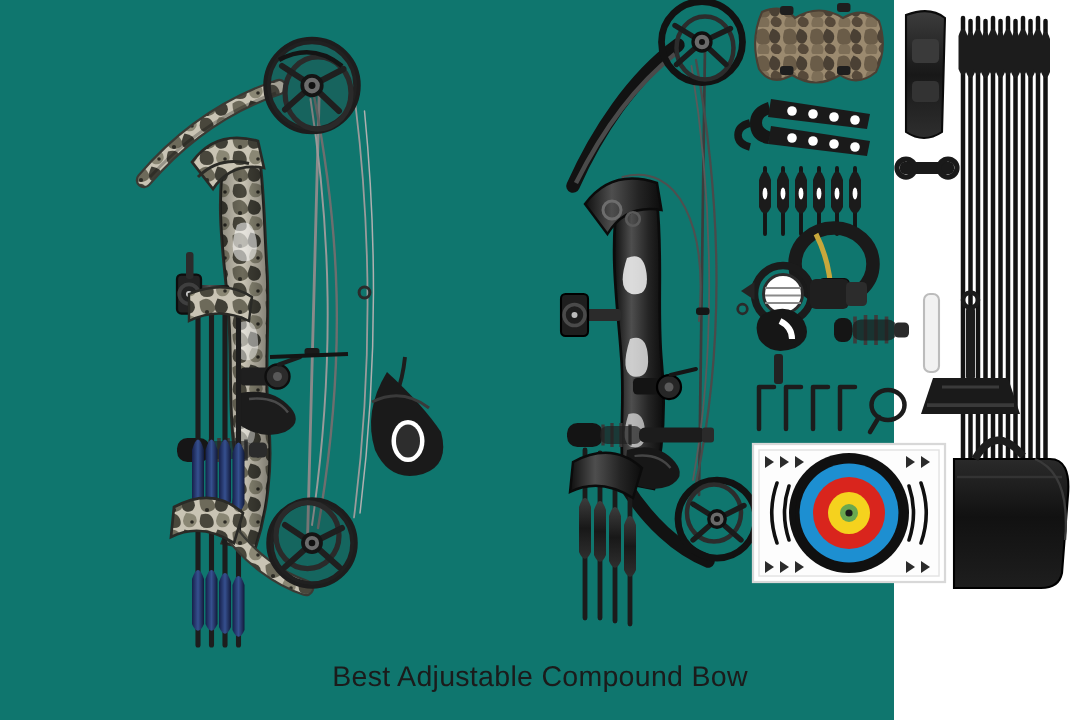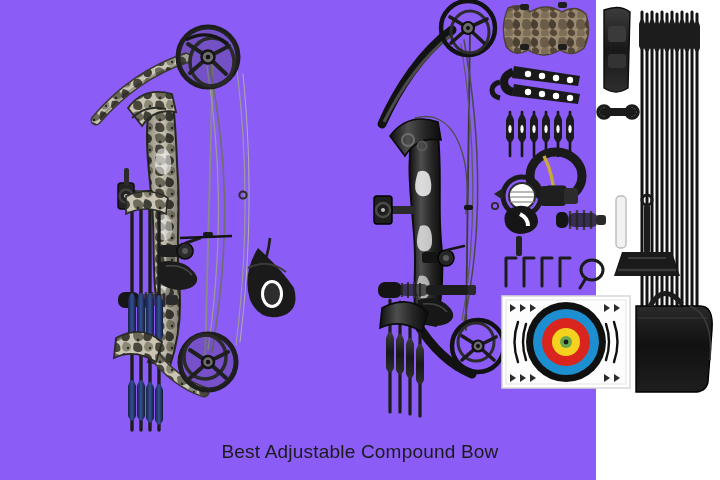--- a/index.html
+++ b/index.html
@@ -6,21 +6,21 @@
   html,body{margin:0;padding:0;}
   body{
     width:720px;height:480px;
     background:#ffffff;
     font-family:"Liberation Sans", sans-serif;
     overflow:hidden;
     position:relative;
   }
   #page{
     position:absolute;left:0;top:0;width:596px;height:480px;
-    background:#8b5cf6;
+    background:#0f766e;
   }
   .panel{position:absolute;top:0;height:432px;}
   #panel-left{left:0;width:360px;}
   #panel-right{left:360px;width:360px;}
   svg.art{position:absolute;left:0;top:0;display:block;}
   #caption{
     position:absolute;left:0;top:440px;width:720px;
     text-align:center;
     font-size:19px;
     color:#1b1b1b;

